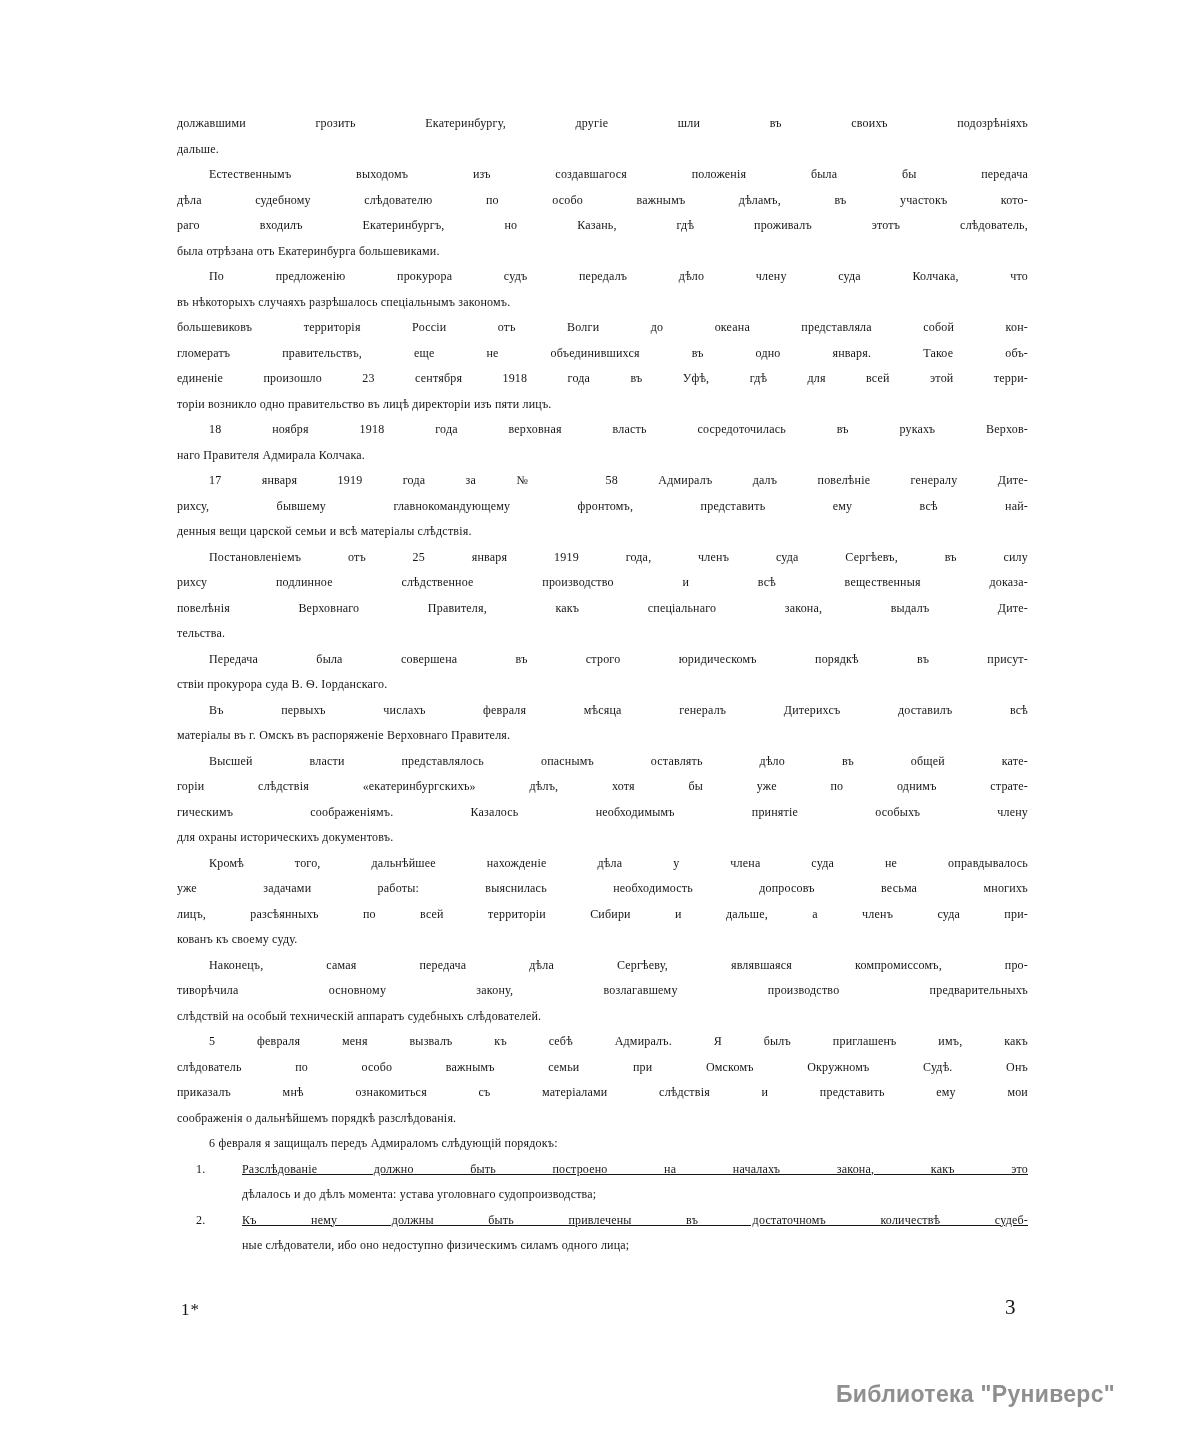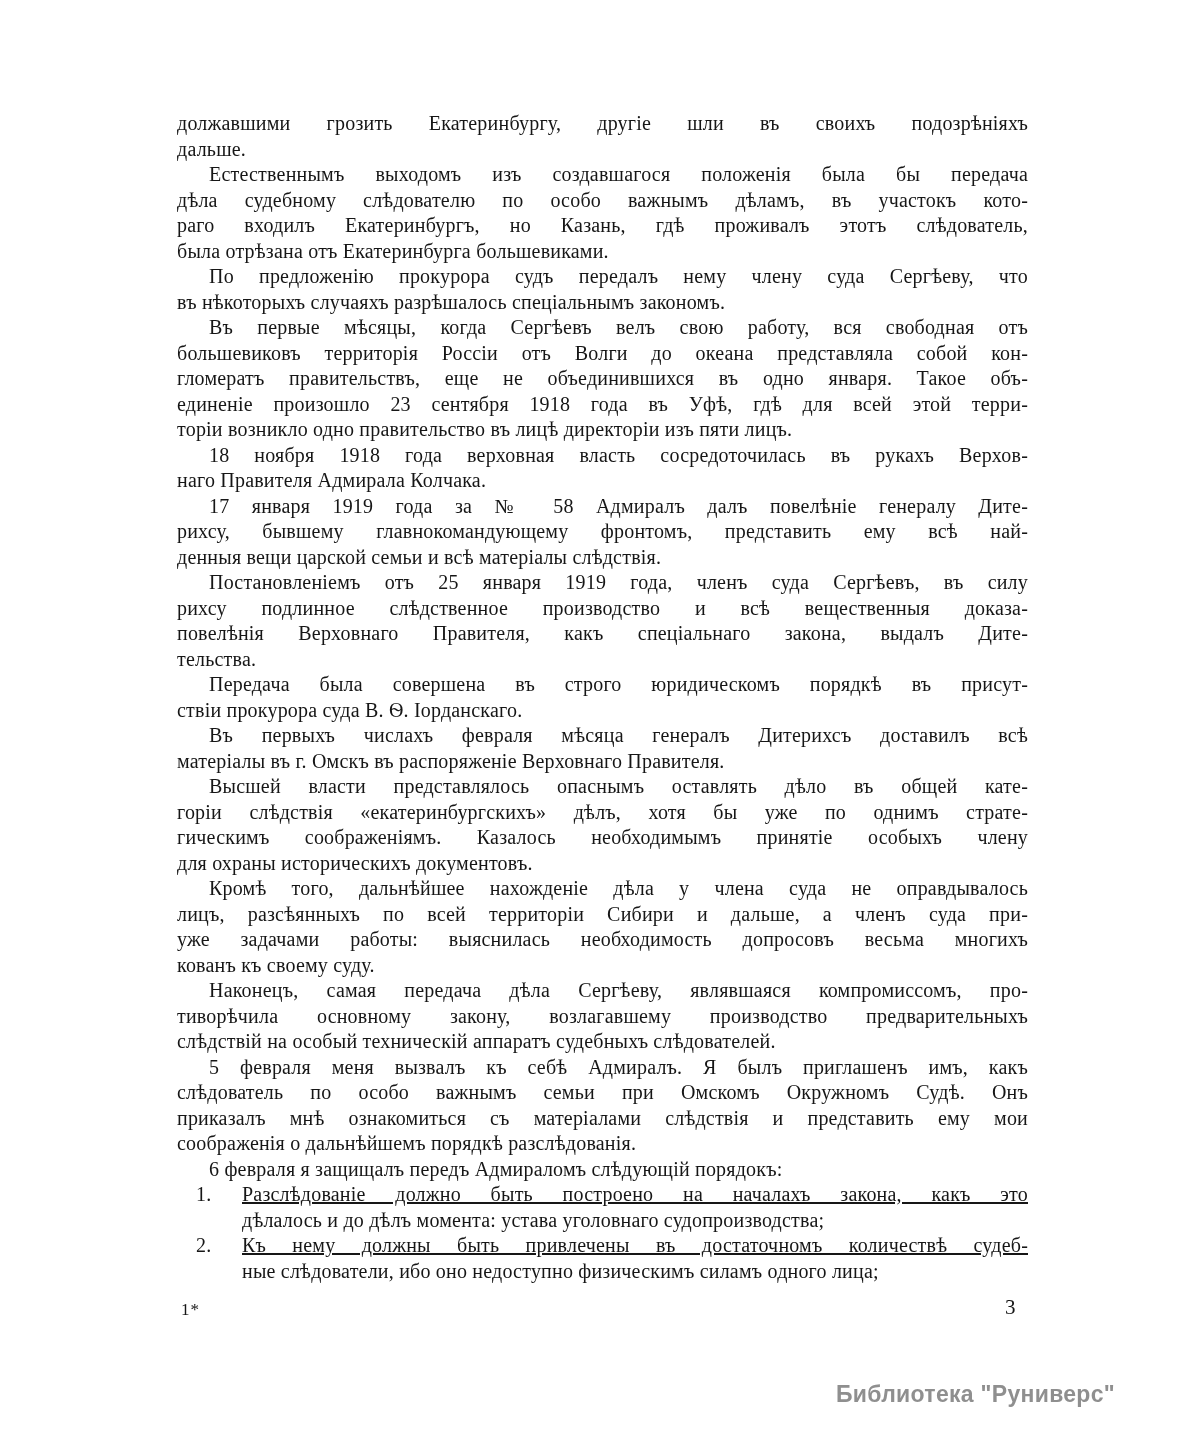--- a/index.html
+++ b/index.html
@@ -8,21 +8,21 @@
     background: #ffffff;
     position: relative;
     font-family: "Liberation Serif", "DejaVu Serif", serif;
     color: #161616;
     overflow: hidden;
   }
   .text-block {
     position: absolute;
     left: 177px; top: 111px;
     width: 851px;
-    font-size: 20px;
+    font-size: 12px;
     line-height: 25.5px;
     letter-spacing: 0.2px;
   }
   .para { margin: 0; }
   .line {
     text-align: justify;
     text-align-last: left;
     white-space: normal;
   }
   .line.fill { text-align-last: justify; }
@@ -62,25 +62,24 @@
       <div class="line fill">должавшими грозить Екатеринбургу, другіе шли въ своихъ подозрѣніяхъ</div>
       <div class="line">дальше.</div>
     </div>
     <div class="para">
       <div class="line fill ind">Естественнымъ выходомъ изъ создавшагося положенія была бы передача</div>
       <div class="line fill">дѣла судебному слѣдователю по особо важнымъ дѣламъ, въ участокъ кото-</div>
       <div class="line fill">раго входилъ Екатеринбургъ, но Казань, гдѣ проживалъ этотъ слѣдователь,</div>
       <div class="line">была отрѣзана отъ Екатеринбурга большевиками.</div>
     </div>
     <div class="para">
-      <div class="line fill ind">По предложенію прокурора судъ передалъ нему члену суда Сергѣеву, что</div>
+      <div class="line fill ind">По предложенію прокурора судъ передалъ дѣло члену суда Колчака, что</div>
       <div class="line">въ нѣкоторыхъ случаяхъ разрѣшалось спеціальнымъ закономъ.</div>
     </div>
     <div class="para">
-      <div class="line fill ind">Въ первые мѣсяцы, когда Сергѣевъ велъ свою работу, вся свободная отъ</div>
       <div class="line fill">большевиковъ территорія Россіи отъ Волги до океана представляла собой кон-</div>
       <div class="line fill">гломератъ правительствъ, еще не объединившихся въ одно января.  Такое объ-</div>
       <div class="line fill">единеніе произошло 23 сентября 1918 года въ Уфѣ, гдѣ для всей этой терри-</div>
       <div class="line">торіи возникло одно правительство въ лицѣ директоріи изъ пяти лицъ.</div>
     </div>
     <div class="para">
       <div class="line fill ind">18 ноября 1918 года верховная власть сосредоточилась въ рукахъ Верхов-</div>
       <div class="line">наго Правителя Адмирала Колчака.</div>
     </div>
     <div class="para">
@@ -103,22 +102,22 @@
       <div class="line">матеріалы въ г. Омскъ въ распоряженіе Верховнаго Правителя.</div>
     </div>
     <div class="para">
       <div class="line fill ind">Высшей власти представлялось опаснымъ оставлять дѣло въ общей кате-</div>
       <div class="line fill">горіи слѣдствія «екатеринбургскихъ» дѣлъ, хотя бы уже по однимъ страте-</div>
       <div class="line fill">гическимъ соображеніямъ.  Казалось необходимымъ принятіе особыхъ члену</div>
       <div class="line">для охраны историческихъ документовъ.</div>
     </div>
     <div class="para">
       <div class="line fill ind">Кромѣ того, дальнѣйшее нахожденіе дѣла у члена суда не оправдывалось</div>
+      <div class="line fill">уже задачами работы: выяснилась необходимость допросовъ весьма многихъ</div>
       <div class="line fill">лицъ, разсѣянныхъ по всей территоріи Сибири и дальше, а членъ суда при-</div>
-      <div class="line fill">уже задачами работы: выяснилась необходимость допросовъ весьма многихъ</div>
       <div class="line">кованъ къ своему суду.</div>
     </div>
     <div class="para">
       <div class="line fill ind">Наконецъ, самая передача дѣла Сергѣеву, являвшаяся компромиссомъ, про-</div>
       <div class="line fill">тиворѣчила основному закону, возлагавшему производство предварительныхъ</div>
       <div class="line">слѣдствій на особый техническій аппаратъ судебныхъ слѣдователей.</div>
     </div>
     <div class="para">
       <div class="line fill ind">5 февраля меня вызвалъ къ себѣ Адмиралъ.  Я былъ приглашенъ имъ, какъ</div>
       <div class="line fill">слѣдователь по особо важнымъ семьи при Омскомъ Окружномъ Судѣ.  Онъ</div>

